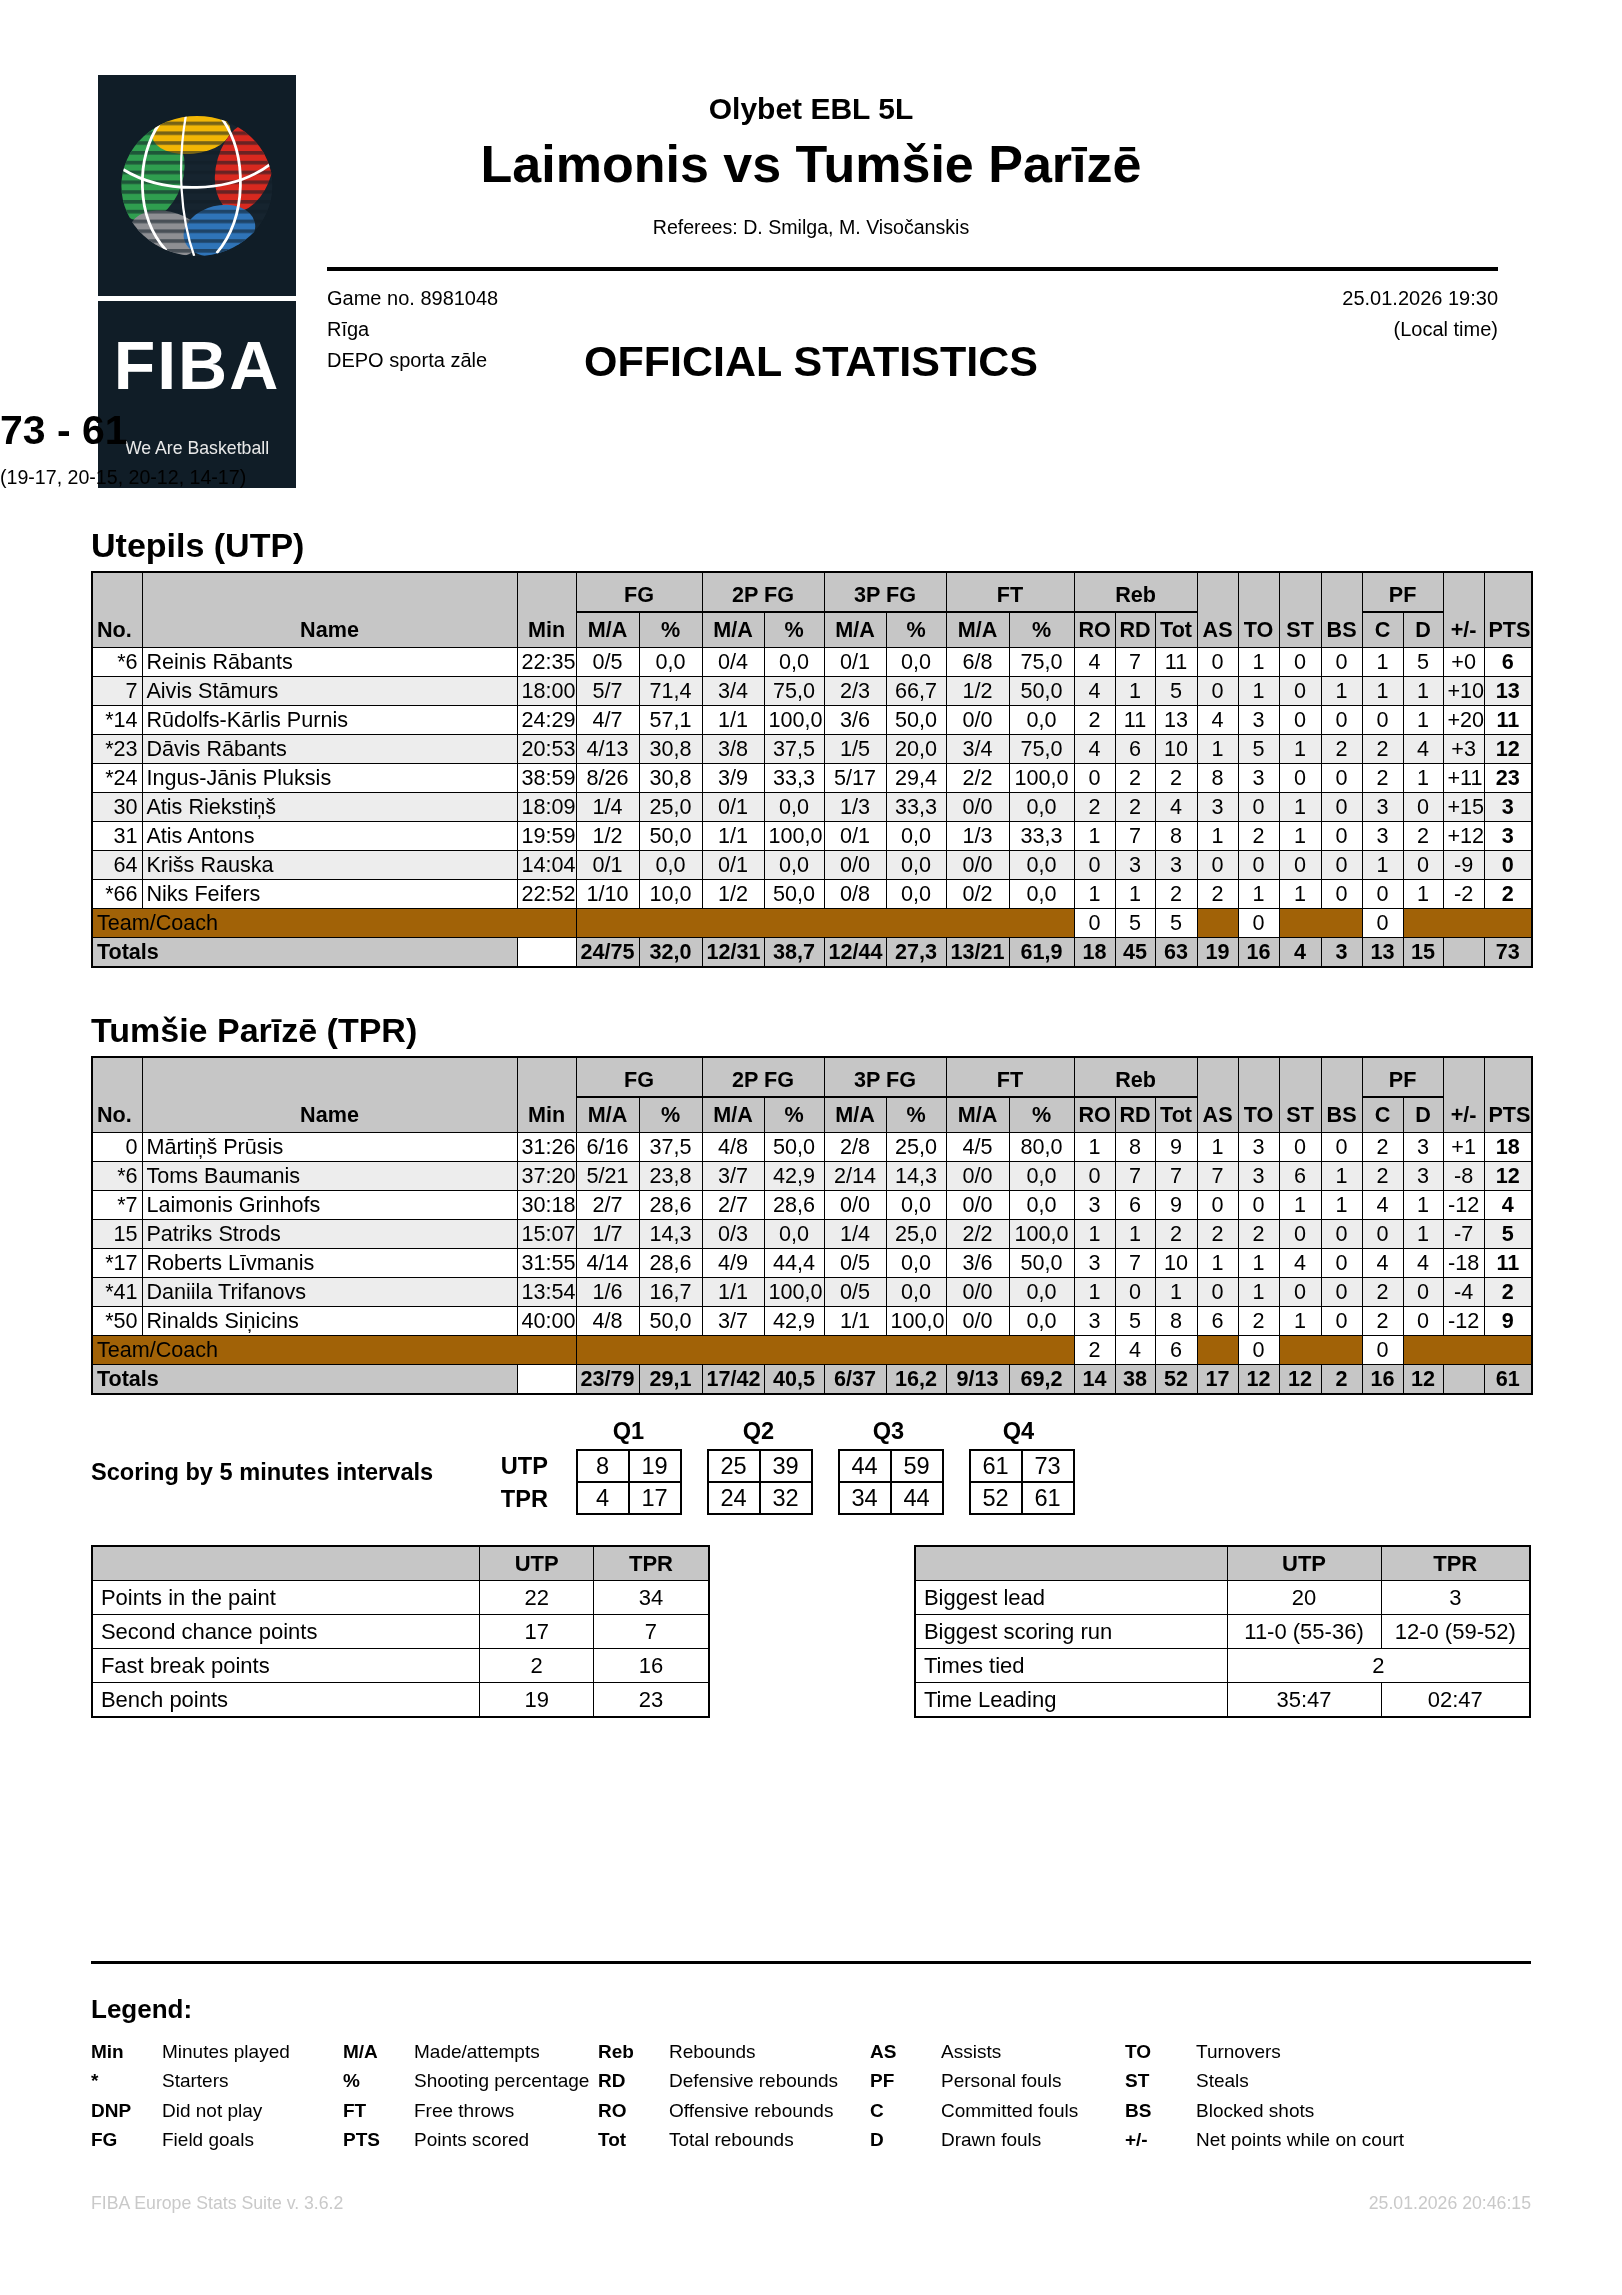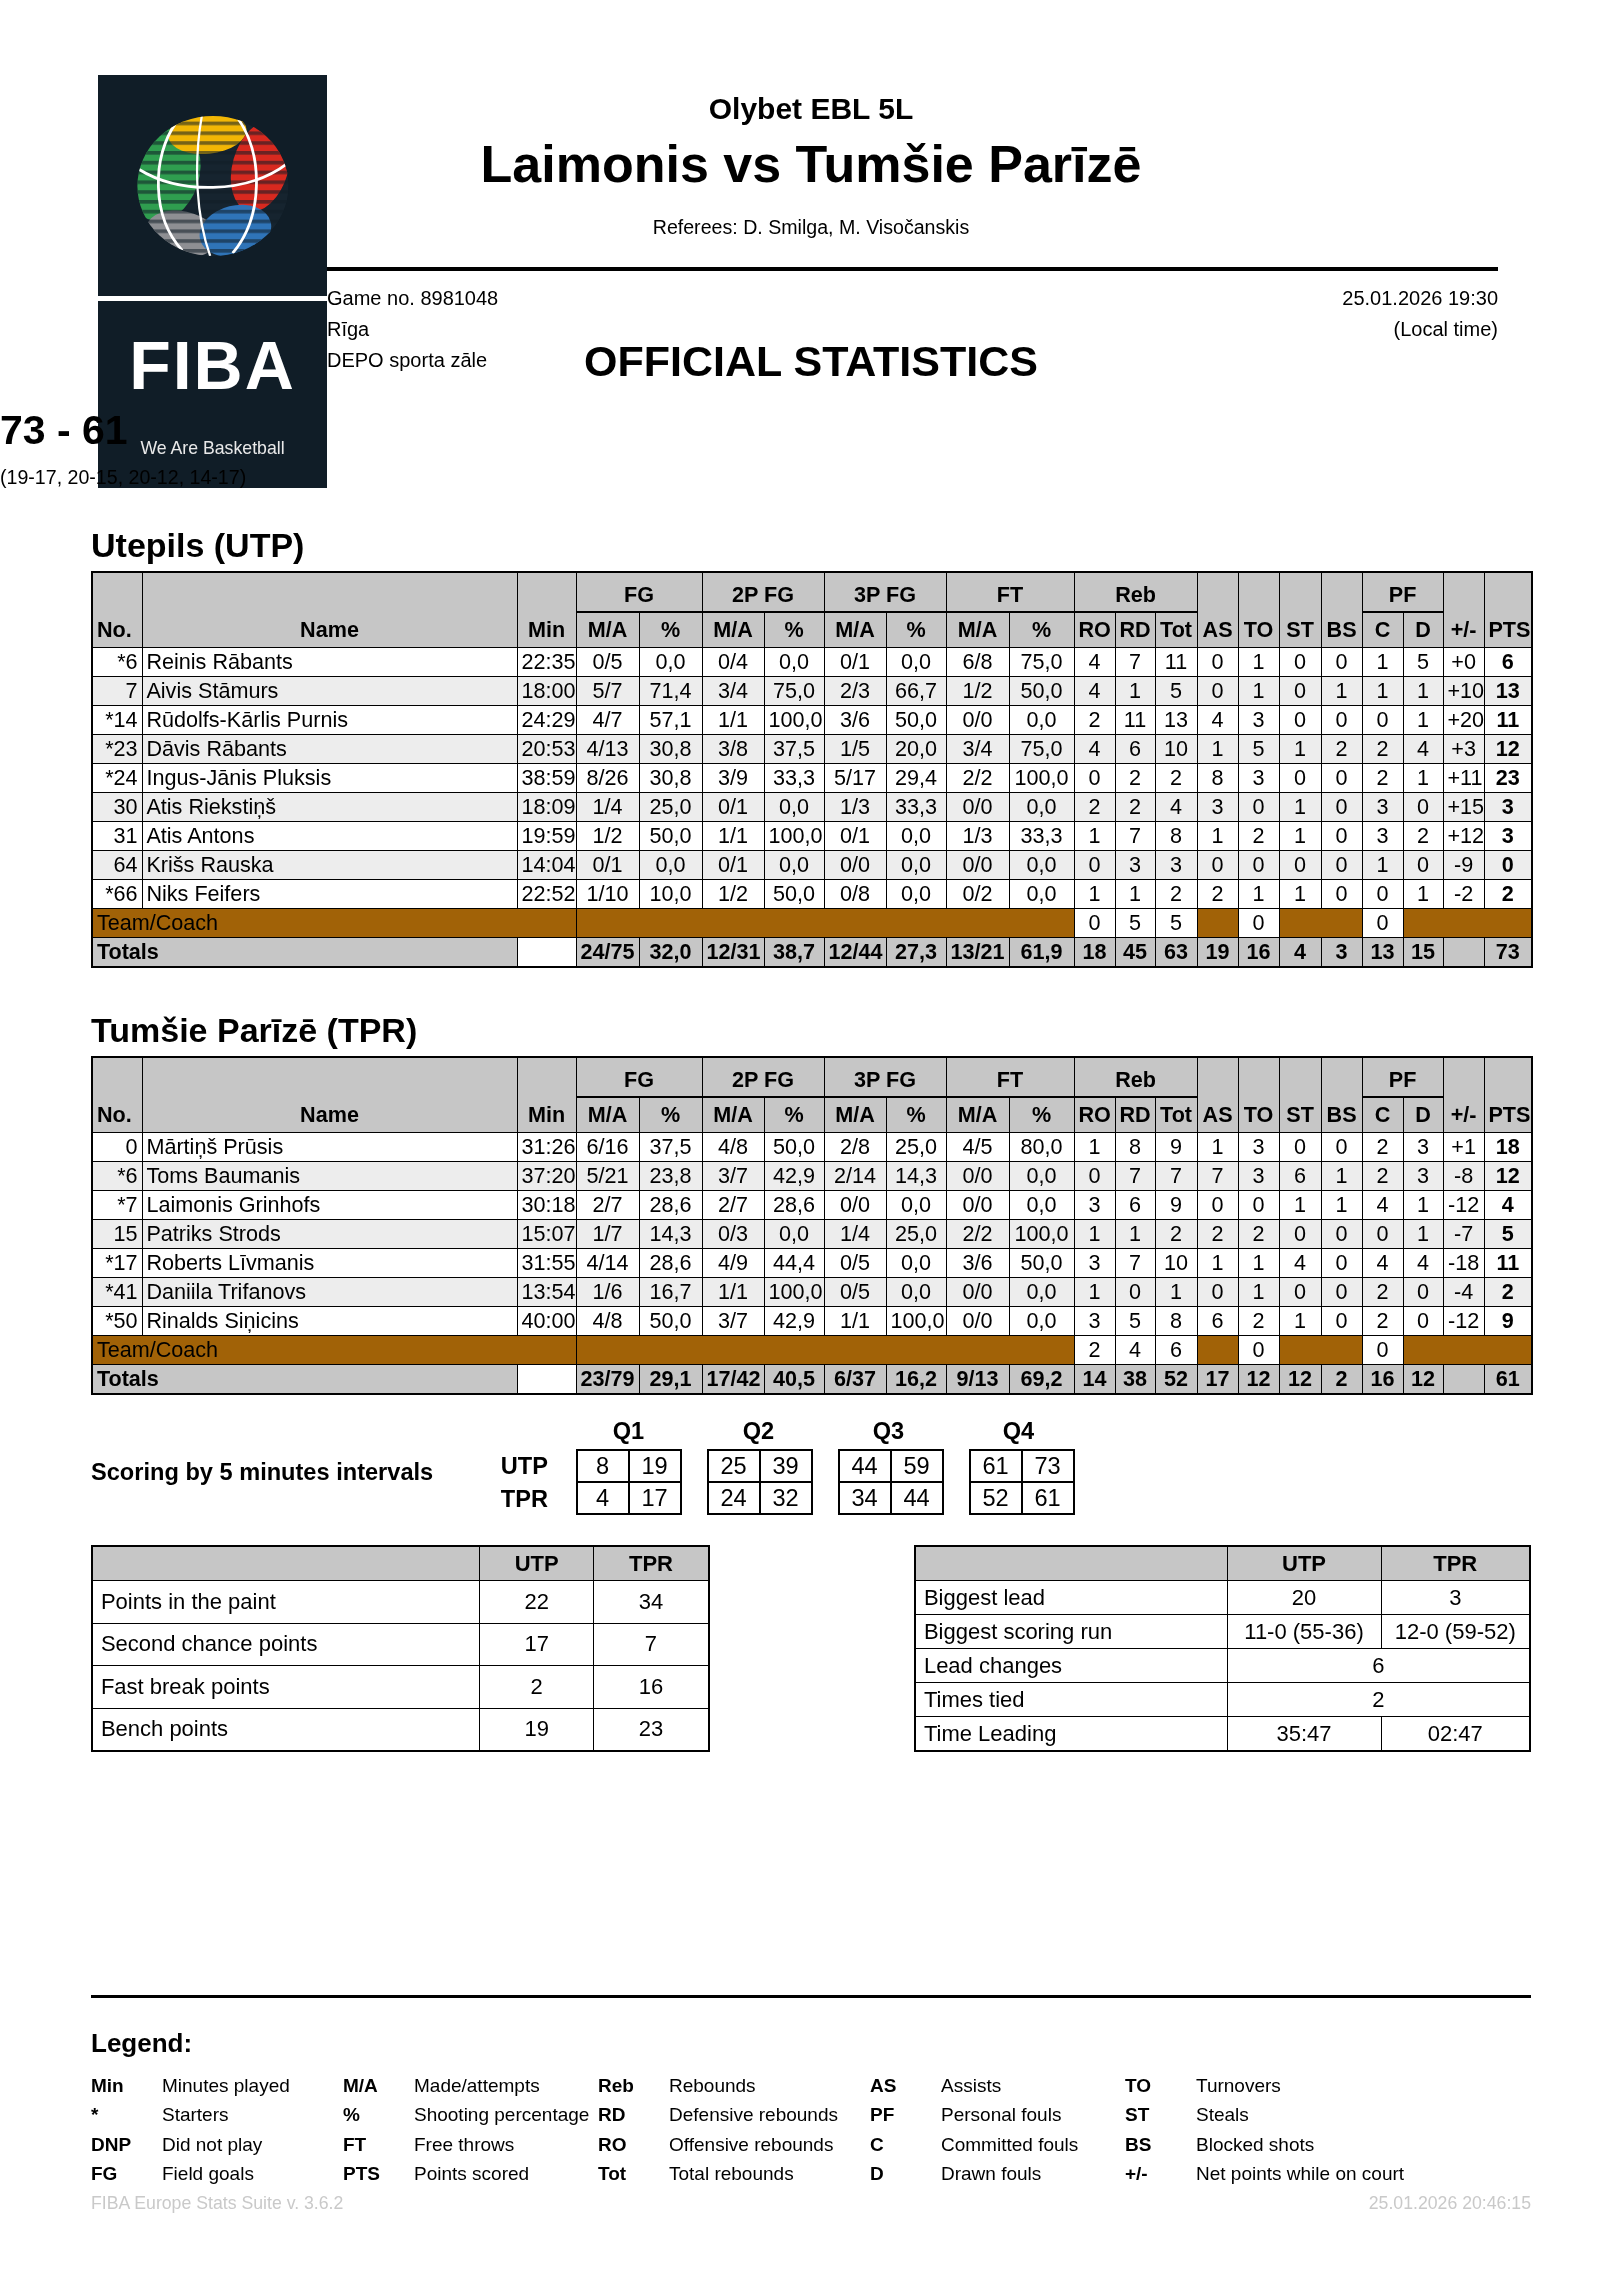--- a/index.html
+++ b/index.html
@@ -1,20 +1,20 @@
 <!DOCTYPE html>
 <html style="font-size:10.5px"><head>
 <meta charset="utf-8">
 <style>
   html,body{margin:0;padding:0;background:#888;}
   .page{position:relative;width:1622px;height:2295px;background:#ffffff;
         font-family:"Liberation Sans",sans-serif;color:#000;overflow:hidden;margin:0 auto;}
 
   
-  .logo{position:absolute;left:98px;top:75px;width:229px;}
+  .logo{position:absolute;left:98px;top:75px;width:198px;}
   .logo-top{height:221px;background:#101d27;display:flex;align-items:center;justify-content:center;}
   .logo-gap{height:4.6px;background:#fff;}
   .logo-bottom{height:187px;background:#101d27;color:#fff;text-align:center;}
   .logo-fiba{font-size:68px;font-weight:bold;letter-spacing:2px;padding-top:25px;}
   .logo-tag{font-size:17.7px;margin-top:34px;color:#e9e9e9;}
 
   .hdr-league{position:absolute;left:0;right:0;top:92px;text-align:center;font-size:30px;font-weight:bold;}
   .hdr-matchup{position:absolute;left:0;right:0;top:134px;text-align:center;font-size:52px;font-weight:bold;}
   .hdr-referees{position:absolute;left:0;right:0;top:216px;text-align:center;font-size:19.6px;}
   .hdr-rule{position:absolute;left:327px;right:124px;top:267px;height:3.9px;background:#000;}
@@ -829,24 +829,20 @@
               <td class="m-label">Biggest lead</td>
               <td class="m-val">20</td>
               <td class="m-val">3</td>
             </tr>
             <tr>
               <td class="m-label">Biggest scoring run</td>
               <td class="m-val">11-0 (55-36)</td>
               <td class="m-val">12-0 (59-52)</td>
             </tr>
             <tr>
-              <td class="m-label">Lead changes</td>
-              <td class="m-val" colspan="2">6</td>
-            </tr>
-            <tr>
               <td class="m-label">Times tied</td>
               <td class="m-val" colspan="2">2</td>
             </tr>
             <tr>
               <td class="m-label">Time Leading</td>
               <td class="m-val">35:47</td>
               <td class="m-val">02:47</td>
             </tr>
           </tbody>
         </table>

